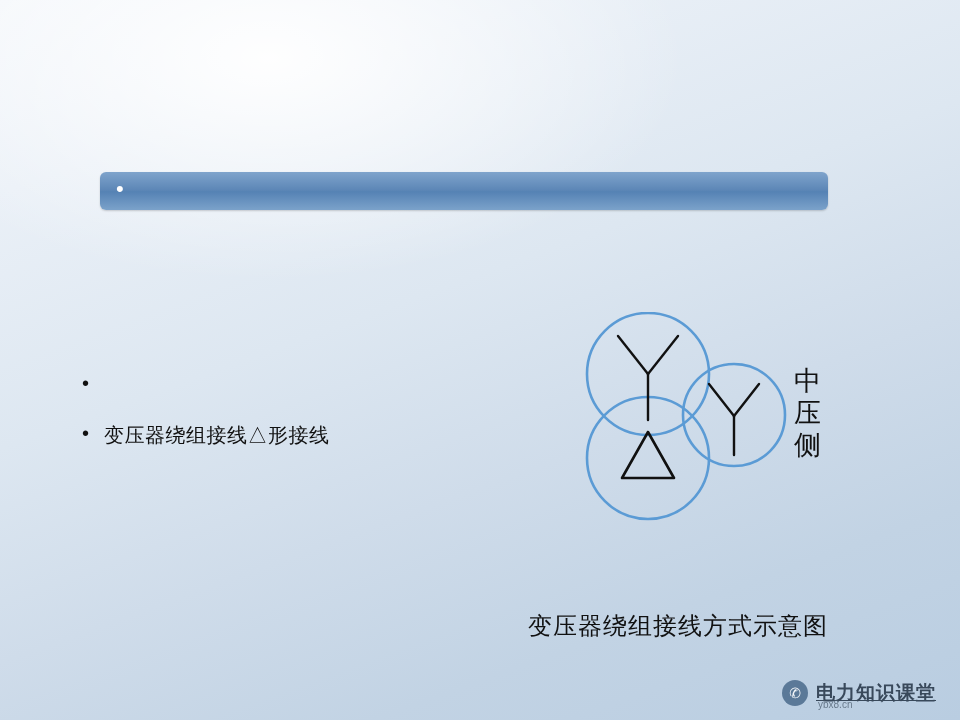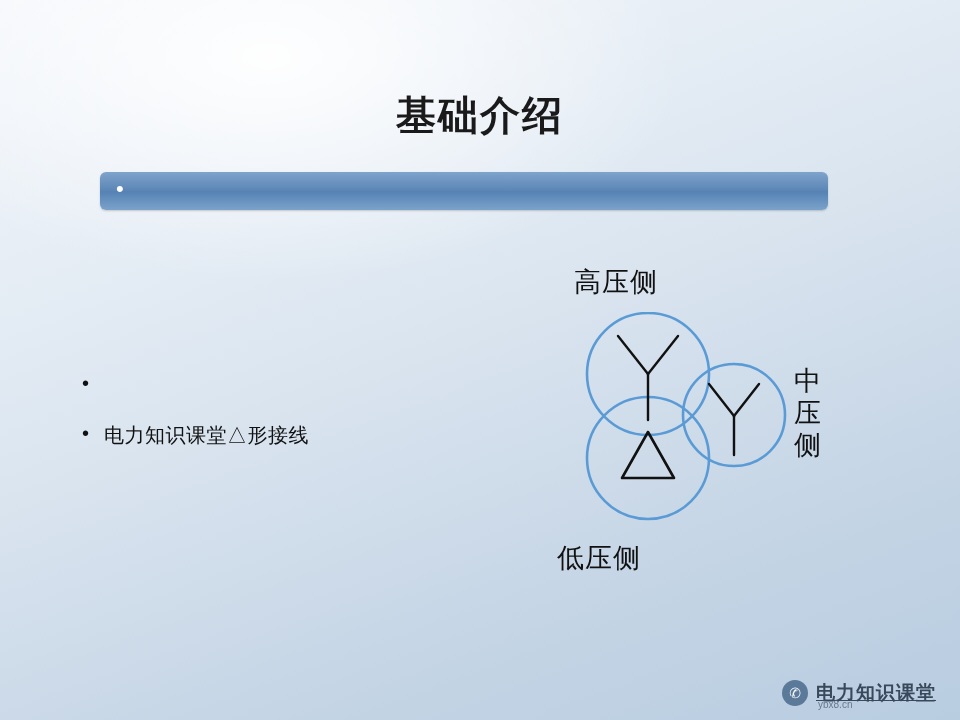--- a/index.html
+++ b/index.html
@@ -161,40 +161,37 @@
     color: #4b5c6e;
     font-family: Liberation Sans, sans-serif;
     opacity: 0.75;
   }
 </style>
 </head>
 <body>
 
 <div id="slide">
 
-  <div id="title">基础介绍</div>
 
   <div id="banner">
     <span class="bullet-dot">•</span>
   </div>
 
   <div id="bullets">
     <div class="bullet-row">
       <span class="dot">•</span>
     </div>
     <div class="bullet-row">
       <span class="dot">•</span>
-      <span class="txt">电力知识课堂△形接线</span>
+      <span class="txt">变压器绕组接线△形接线</span>
     </div>
   </div>
 
   <div id="diagram">
 
-    <div class="diagram-label" id="label-hv">高压侧</div>
-    <div class="diagram-label" id="label-lv">低压侧</div>
     <div class="diagram-label" id="label-mv">中压侧</div>
 
     <svg id="venn" width="300" height="240" viewBox="0 0 300 240">
 
       <circle cx="96" cy="62" r="61" fill="none" stroke="#5b9bd5" stroke-width="2.6"></circle>
 
       <circle cx="182" cy="103" r="51" fill="none" stroke="#5b9bd5" stroke-width="2.6"></circle>
 
       <circle cx="96" cy="146" r="61" fill="none" stroke="#5b9bd5" stroke-width="2.6"></circle>
 
@@ -207,20 +204,21 @@
       <g stroke="#111111" stroke-width="2.4" fill="none" stroke-linecap="round">
         <line x1="182" y1="104" x2="182" y2="143"></line>
         <line x1="182" y1="104" x2="157" y2="72"></line>
         <line x1="182" y1="104" x2="207" y2="72"></line>
       </g>
 
       <polygon points="96,120 70,166 122,166" fill="none" stroke="#111111" stroke-width="2.6" stroke-linejoin="round"></polygon>
     </svg>
   </div>
 
+  <div id="caption">变压器绕组接线方式示意图</div>
 
   <div id="watermark">
     <span class="wm-icon">✆</span>
     <span class="wm-main">电力知识课堂</span>
     <span class="wm-sub">ybx8.cn</span>
   </div>
 
 </div>
 
 </body></html>

